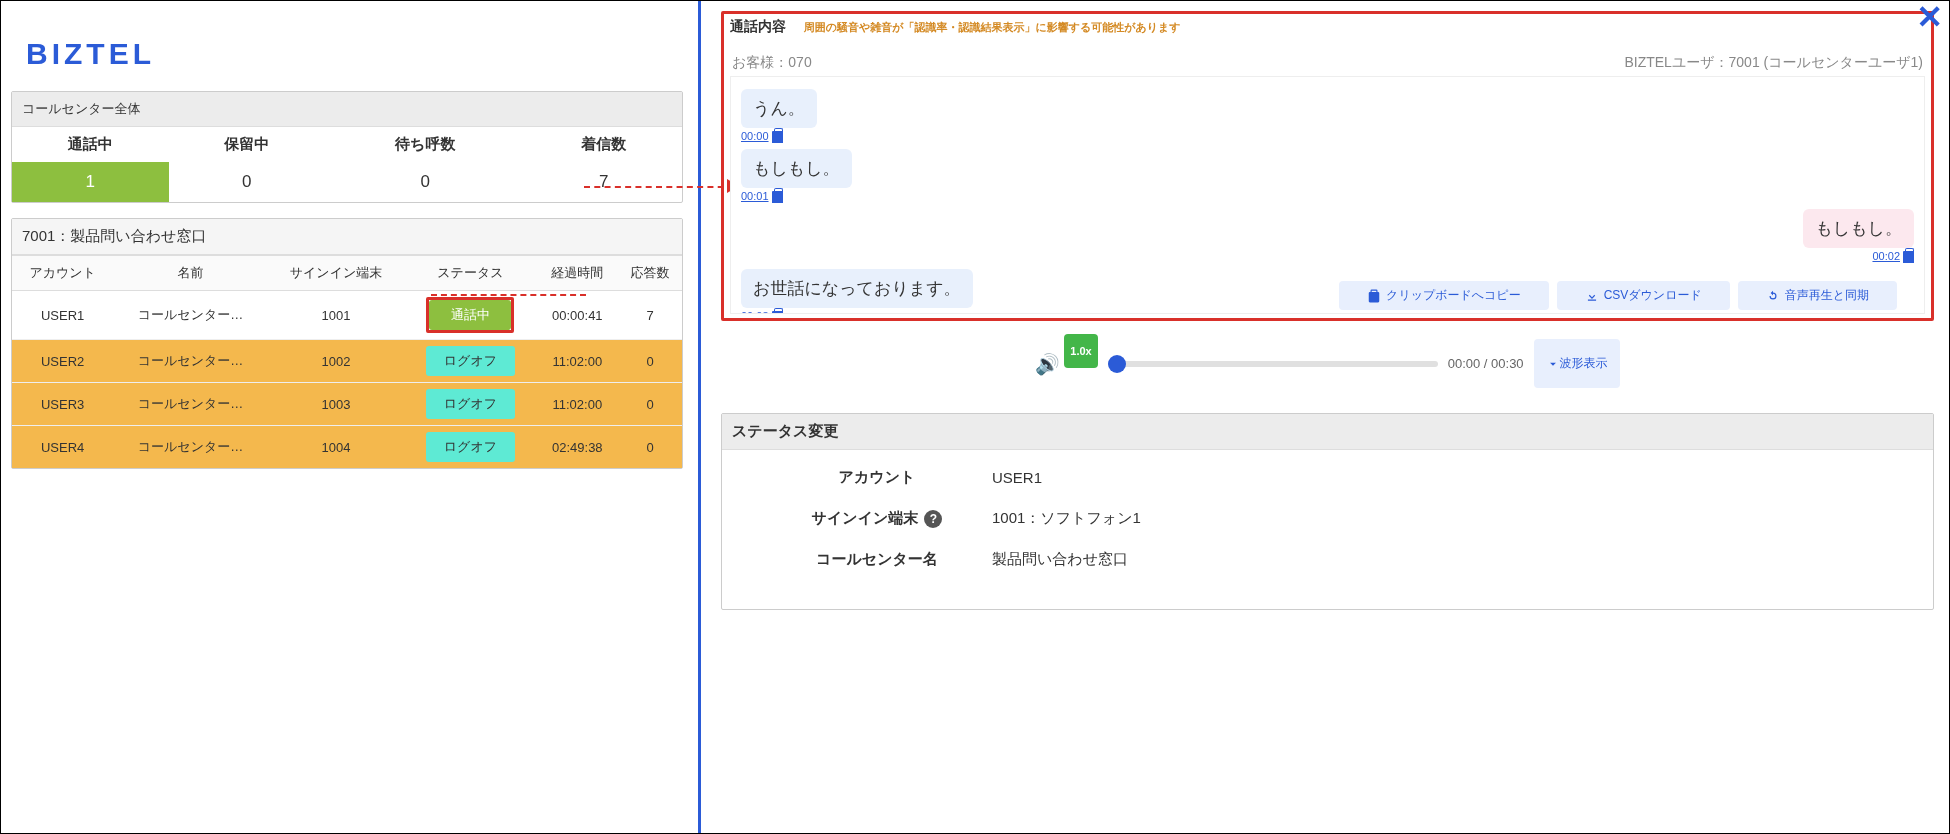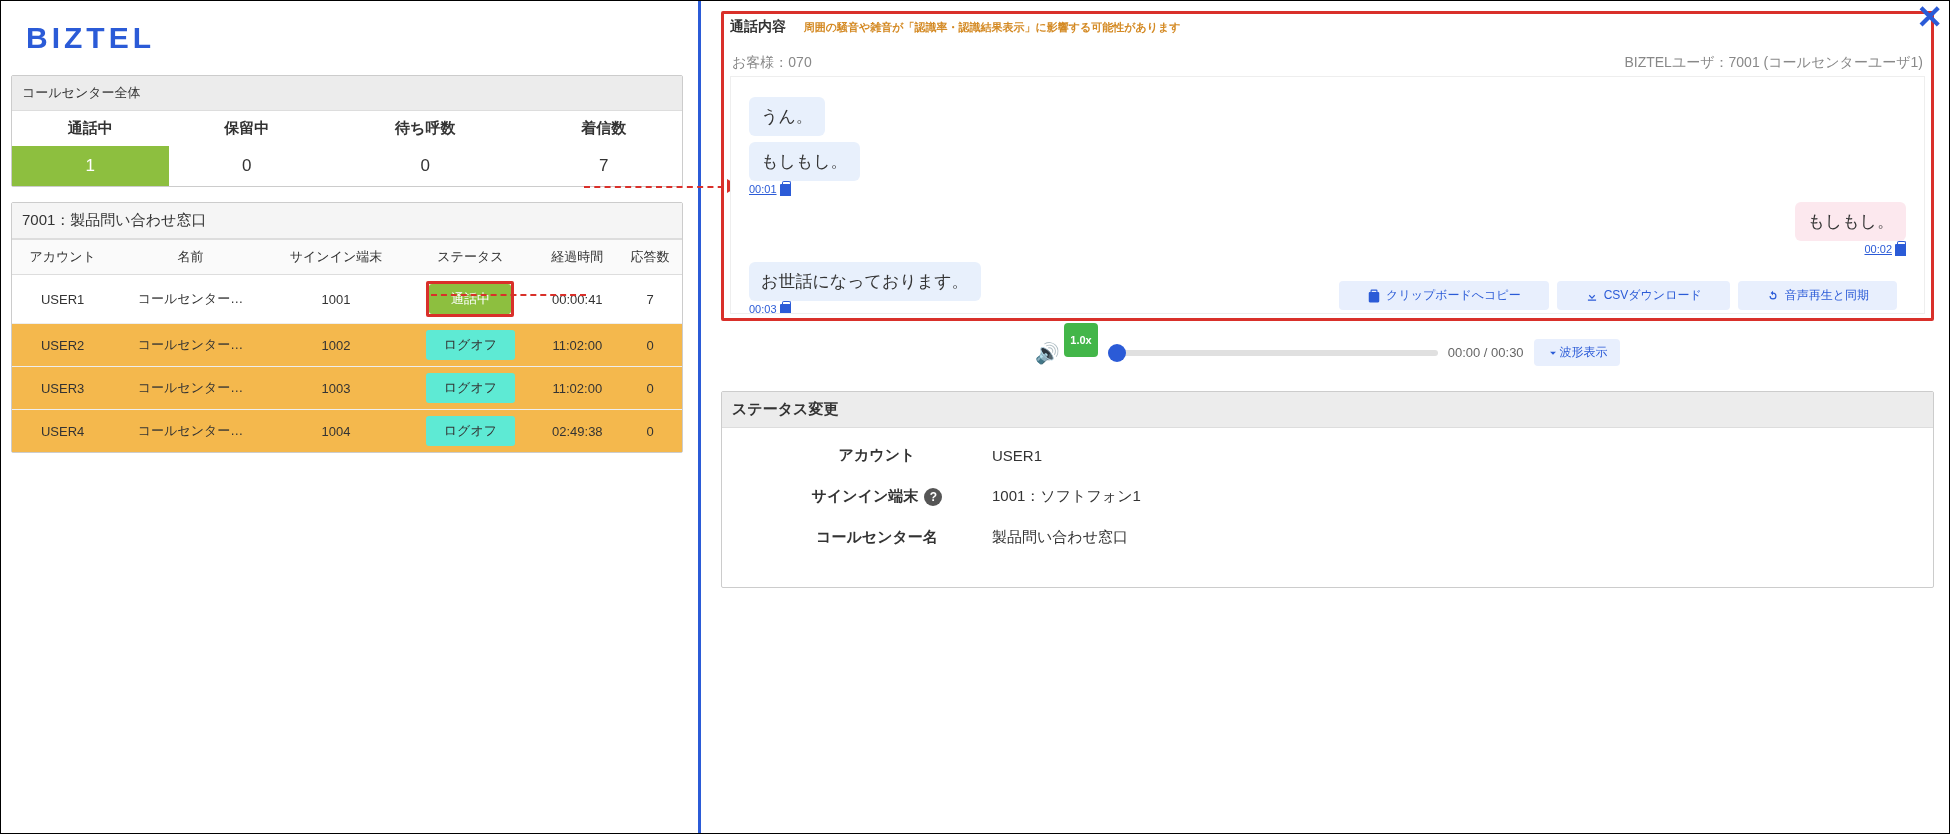--- a/index.html
+++ b/index.html
@@ -1,18 +1,18 @@
 <!DOCTYPE html>
 <html><head>
 <meta charset="utf-8">
 <style>
 * { box-sizing: border-box; margin: 0; padding: 0; }
 body { font-family: "Hiragino Kaku Gothic ProN", "Yu Gothic", Meiryo, sans-serif; font-size: 13px; color: #333; background: #fff; }
 .container { display: flex; width: 1950px; height: 834px; border: 1px solid #000; }
-.left-pane { width: 700px; border-right: 3px solid #2b5bd7; padding: 10px 15px 0 10px; position: relative; }
+.left-pane { width: 700px; border-right: 3px solid #2b5bd7; padding: 26px 15px 0 10px; position: relative; }
 .right-pane { flex: 1; padding: 10px 15px 10px 20px; position: relative; }
 
 .logo { font-family: Arial, sans-serif; font-size: 30px; font-weight: 700; color: #2b5bd7; letter-spacing: 4px; padding: 10px 5px 20px 15px; }
 
 .panel { border: 1px solid #ccc; background: #fff; margin-bottom: 15px; border-radius: 2px; }
 .panel-hdr { background: #ececec; padding: 8px 10px; font-size: 13px; border-bottom: 1px solid #ddd; }
 
 .stats-table { width: 100%; border-collapse: collapse; }
 .stats-table th { background: #fff; padding: 8px 5px; text-align: center; font-weight: 700; font-size: 15px; }
 .stats-table td { padding: 10px 5px; text-align: center; font-size: 17px; }
@@ -33,42 +33,42 @@
 .dashed-path2 { position: absolute; border-top: 2px dashed #d9302a; width: 155px; left: 430px; top: 293px; }
 .arrow-tip { position: absolute; left: 726px; top: 178px; width:0; height:0; border-top:7px solid transparent; border-bottom:7px solid transparent; border-left:12px solid #d9302a; }
 
 
 .call-box { border: 3px solid #d9302a; border-radius: 2px; padding: 4px 6px 4px 6px; margin-bottom: 18px; position: relative; }
 .close-x { position: absolute; right: -12px; top: -16px; color: #2b5bd7; font-size: 32px; font-weight: 700; cursor: pointer; }
 .call-title { font-weight: 700; font-size: 14px; }
 .call-warn { color: #d48a24; font-size: 11px; margin-left: 14px; font-weight: 700; }
 .call-info { display: flex; justify-content: space-between; color: #888; font-size: 14px; margin: 18px 2px 4px; }
 
-.transcript { border: 1px solid #eee; height: 238px; padding: 14px; overflow-y: scroll; background: #fff; scrollbar-width: thin; }
+.transcript { border: 1px solid #eee; height: 238px; padding: 6px; overflow-y: scroll; background: #fff; scrollbar-width: thin; }
 .msg { max-width: 60%; margin: 6px 4px; }
 .msg.left { }
 .msg.right { margin-left: auto; text-align: right; }
 .bubble { display: inline-block; padding: 8px 12px; border-radius: 6px; font-size: 17px; }
 .msg.left .bubble { background: #e8f0fc; }
 .msg.right .bubble { background: #fce8ee; }
 .ts { font-size: 11px; margin-top: 2px; }
 .ts a { color: #2b5bd7; text-decoration: underline; }
 .clip-icon { display:inline-block; width:11px; height:12px; background:#2b5bd7; margin-left:3px; vertical-align:middle; border-radius:1px 1px 0 0; position:relative; }
 .clip-icon:before{content:"";position:absolute;top:-3px;left:2px;width:7px;height:3px;border:1px solid #2b5bd7;border-bottom:none;border-radius:2px 2px 0 0;}
 
 .action-row { position: absolute; right: 34px; bottom: 8px; display: flex; gap: 8px; }
 .act-btn { background: #e8effd; color: #2b5bd7; padding: 6px 28px; border-radius: 4px; font-size: 12px; display: flex; align-items: center; gap: 5px; cursor: pointer; }
 
 .player { display: flex; align-items: center; justify-content: center; gap: 10px; margin-bottom: 25px; padding: 0 30px; }
 .vol-icon { color: #2b5bd7; font-size: 20px; }
 .speed-badge { background: #43b649; color: #fff; font-weight: 700; font-size: 11px; padding: 11px 6px; border-radius: 4px; margin-left:-6px; margin-top:-26px; position:relative; z-index:2;}
 .slider { flex: 1; max-width: 330px; height: 6px; background: #e0e0e0; border-radius: 3px; position: relative; }
 .slider .thumb { position: absolute; left: 0; top: -6px; width: 18px; height: 18px; background: #2b5bd7; border-radius: 50%; }
 .time-text { color: #666; font-size: 13px; }
-.wave-btn { background: #e8effd; color: #2b5bd7; padding: 5px 12px; border-radius: 4px; font-size: 12px; cursor: pointer; display:flex; align-items:center; gap:0;}
+.wave-btn { background: #e8effd; color: #2b5bd7; padding: 16px 12px; border-radius: 4px; font-size: 12px; cursor: pointer; display:flex; align-items:center; gap:0;}
 
 .status-change .panel-hdr { font-size: 15px; font-weight: 700; background: #ececec; }
 .status-body { padding: 18px 40px; }
 .status-row { display: flex; align-items: center; margin-bottom: 22px; }
 .status-row .lbl { width: 230px; text-align: center; font-weight: 700; font-size: 15px; }
 .status-row .val { font-size: 15px; }
 .help-icon { display:inline-block; width:18px; height:18px; border-radius:50%; background:#555; color:#fff; text-align:center; line-height:18px; font-size:12px; font-weight:700; margin-left:6px;}
 
 svg.ico{width:14px;height:14px;fill:#2b5bd7;flex-shrink:0;}
 </style>
@@ -160,21 +160,21 @@
       <span class="close-x">✕</span>
       <div>
         <span class="call-title">通話内容</span>
         <span class="call-warn">周囲の騒音や雑音が「認識率・認識結果表示」に影響する可能性があります</span>
       </div>
       <div class="call-info">
         <span>お客様：070</span>
         <span>BIZTELユーザ：7001 (コールセンターユーザ1)</span>
       </div>
       <div class="transcript" id="transcript">
-          <div class="msg left"><div class="bubble">うん。</div></div>
+          <div class="msg left"><div class="bubble">うん。</div><div class="ts"><a href="#">00:00</a><span class="clip-icon"></span></div></div>
           <div class="msg left"><div class="bubble">もしもし。</div><div class="ts"><a href="#">00:01</a><span class="clip-icon"></span></div></div>
           <div class="msg right"><div class="bubble">もしもし。</div><div class="ts"><a href="#">00:02</a><span class="clip-icon"></span></div></div>
           <div class="msg left"><div class="bubble">お世話になっております。</div><div class="ts"><a href="#">00:03</a><span class="clip-icon"></span></div></div>
         </div>
       <div class="action-row">
         <div class="act-btn">
           <svg class="ico" viewBox="0 0 24 24">
               <path d="M16 1H8a2 2 0 00-2 2v2H5a2 2 0 00-2 2v14a2 2 0 002 2h14a2 2 0 002-2V7a2 2 0 00-2-2h-1V3a2 2 0 00-2-2zm-8 2h8v2H8V3z"></path>
             </svg>
           <span>クリップボードへコピー</span>

